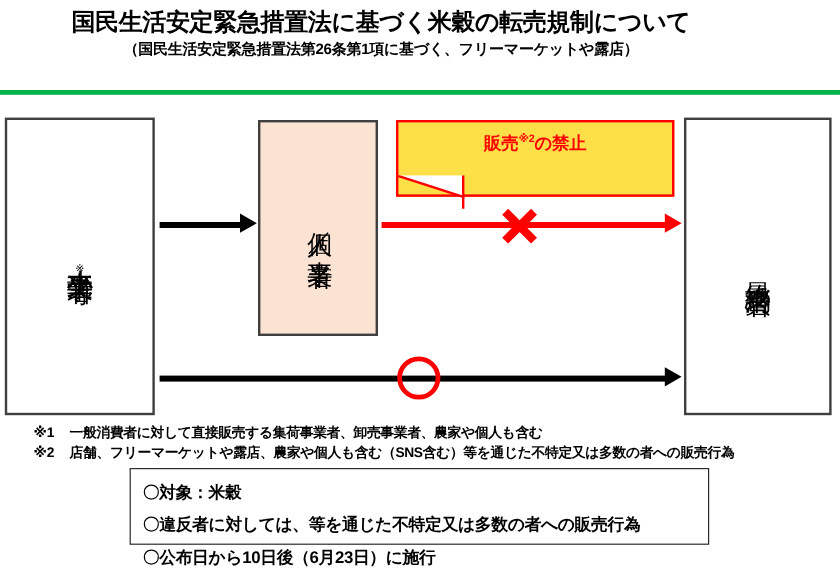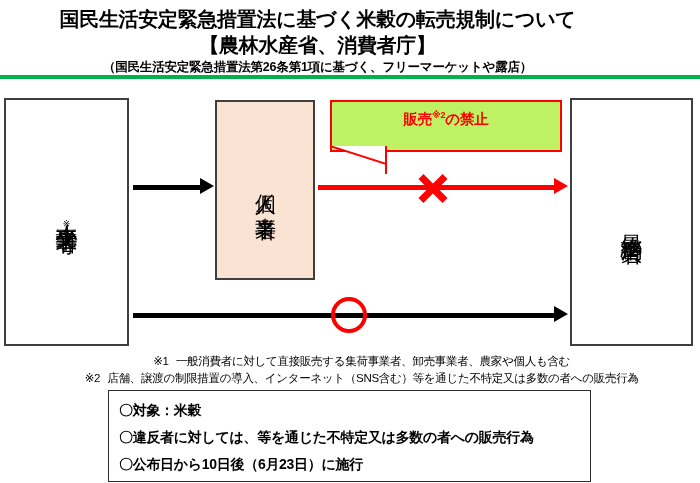--- a/index.html
+++ b/index.html
@@ -173,24 +173,24 @@
     box-sizing: border-box;
     background: transparent;
   }
 
   
   #callout {
     position: absolute;
     left: 330px;
     top: 100px;
     width: 232px;
-    height: 52px;
+    height: 64px;
     box-sizing: border-box;
     border: 2px solid #FF0000;
-    background: #bef264;
+    background: #fde047;
     color: #FF0000;
     text-align: center;
     font-weight: bold;
   }
   #callout-l1 {
     font-size: 14.5px;
     line-height: 20px;
     margin-top: 3px;
     letter-spacing: -0.2px;
   }
@@ -210,52 +210,50 @@
 
   
   #footnotes {
     position: absolute;
     left: 28px;
     top: 353px;
     width: 660px;
     font-size: 11.5px;
     line-height: 17px;
     letter-spacing: -0.3px;
-    font-weight: normal;
-    text-align: center;
+    font-weight: bold;
   }
   .fn-row { white-space: nowrap; }
   .fn-mark { display: inline-block; width: 30px; }
 
   
   #summary-box {
     position: absolute;
     left: 108px;
     top: 390px;
     width: 483px;
-    height: 92px;
+    height: 64px;
     box-sizing: border-box;
     border: 1.5px solid #2b2b2b;
     background: #ffffff;
     padding: 6px 0 0 10px;
   }
   .summary-item {
     font-size: 14px;
     line-height: 27px;
     letter-spacing: -0.3px;
     font-weight: bold;
     white-space: nowrap;
   }
 </style>
 </head>
 <body>
 
 <div id="header">
   <div id="title-line1">国民生活安定緊急措置法に基づく米穀の転売規制について</div>
-  <div id="title-line2">【農林水産省、消費者庁】</div>
   <div id="title-sub">（国民生活安定緊急措置法第26条第1項に基づく、フリーマーケットや露店）</div>
 </div>
 <div id="green-rule"></div>
 
 <div class="flowbox" id="box-retail">
   <div id="box-retail-inner">
     <div class="vtext">小売事業者等</div>
     <div id="retail-note">
       <span>※</span><br>
       <span>1</span>
@@ -290,20 +288,20 @@
 <div id="callout">
   <div id="callout-l1"><span>販売</span><sup>※2</sup><span>の禁止</span></div>
 </div>
 <svg id="callout-tail" viewBox="0 0 120 30">
   <polyline points="0,0 56,18 56,0" fill="#ffffff" stroke="#FF0000" stroke-width="2"></polyline>
   <line x1="56" y1="18" x2="56" y2="28" stroke="#FF0000" stroke-width="2"></line>
 </svg>
 
 <div id="footnotes">
   <div class="fn-row"><span class="fn-mark">※1</span><span>一般消費者に対して直接販売する集荷事業者、卸売事業者、農家や個人も含む</span></div>
-  <div class="fn-row"><span class="fn-mark">※2</span><span>店舗、譲渡の制限措置の導入、インターネット（SNS含む）等を通じた不特定又は多数の者への販売行為</span></div>
+  <div class="fn-row"><span class="fn-mark">※2</span><span>店舗、フリーマーケットや露店、農家や個人も含む（SNS含む）等を通じた不特定又は多数の者への販売行為</span></div>
 </div>
 
 <div id="summary-box">
   <div class="summary-item">〇対象：米穀</div>
   <div class="summary-item">〇違反者に対しては、等を通じた不特定又は多数の者への販売行為</div>
   <div class="summary-item">〇公布日から10日後（6月23日）に施行</div>
 </div>
 
 </body></html>

